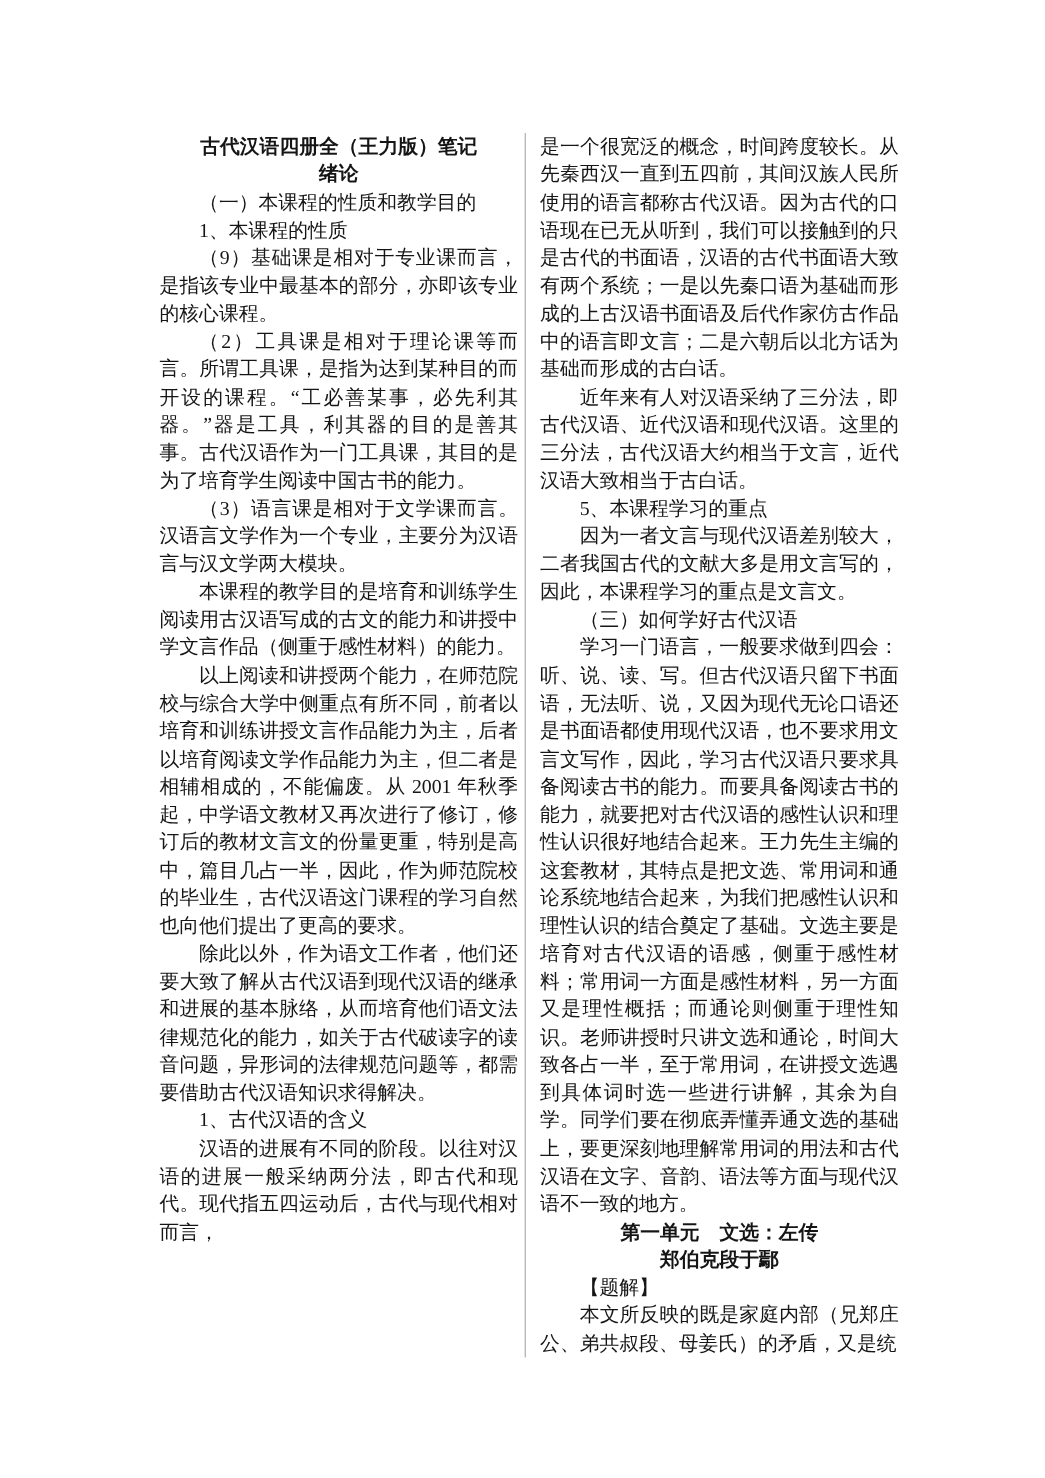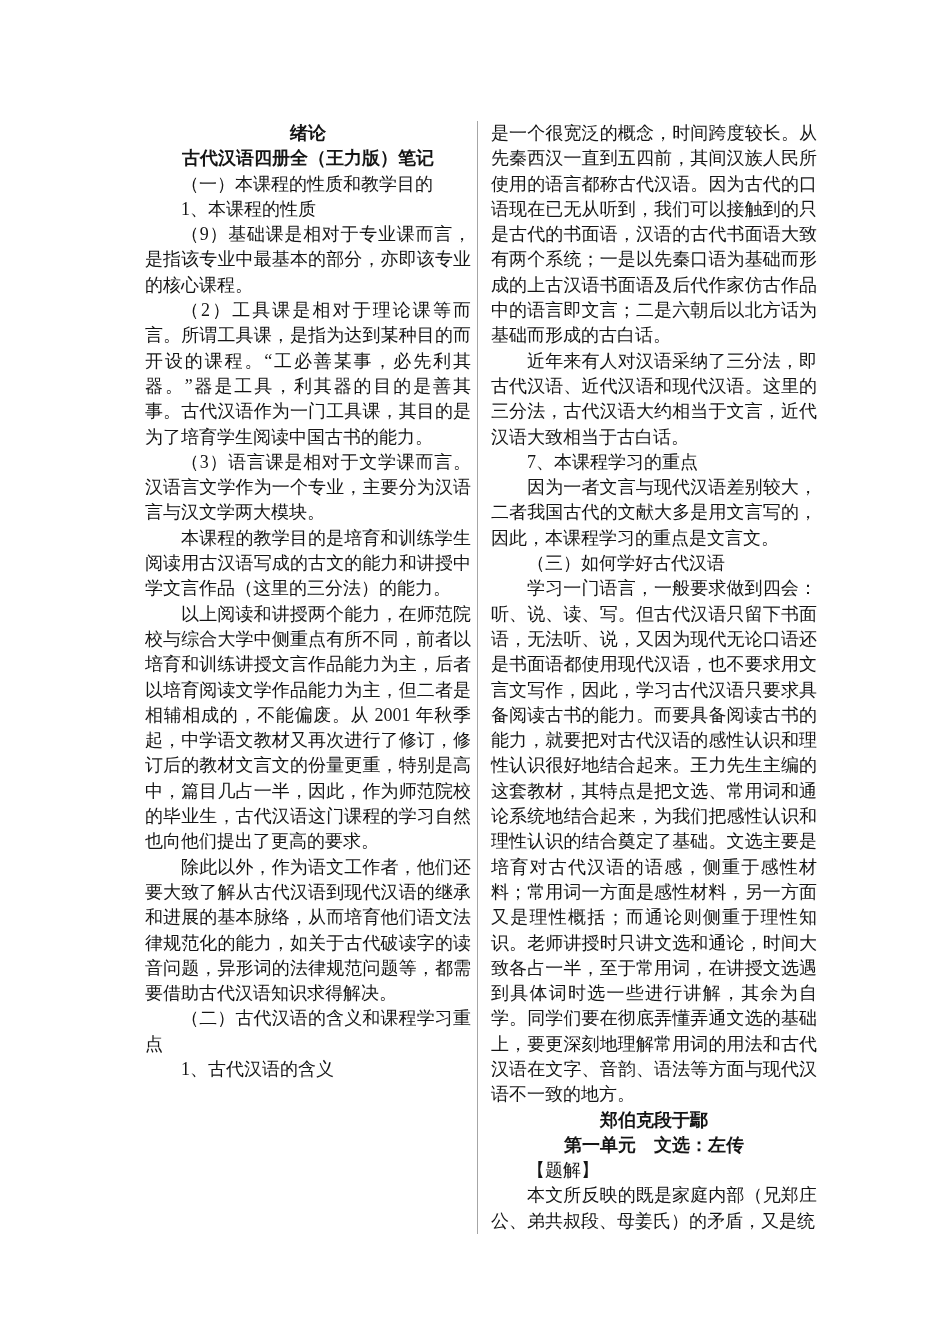--- a/index.html
+++ b/index.html
@@ -52,43 +52,43 @@
     font-weight: bold;
   }
 </style>
 </head>
 <body>
 
 <div class="page">
   <div class="text-area">
 
     <div class="col col-left">
+      <p class="t-center-bold">古代汉语四册全（王力版）笔记</p>
       <p class="t-center-bold">绪论</p>
-      <p class="t-center-bold">古代汉语四册全（王力版）笔记</p>
       <p class="t-heading">（一）本课程的性质和教学目的</p>
       <p class="t-body">1、本课程的性质</p>
       <p class="t-body">（9）基础课是相对于专业课而言，是指该专业中最基本的部分，亦即该专业的核心课程。</p>
       <p class="t-body">（2）工具课是相对于理论课等而言。所谓工具课，是指为达到某种目的而开设的课程。“工必善某事，必先利其器。”器是工具，利其器的目的是善其事。古代汉语作为一门工具课，其目的是为了培育学生阅读中国古书的能力。</p>
       <p class="t-body">（3）语言课是相对于文学课而言。汉语言文学作为一个专业，主要分为汉语言与汉文学两大模块。</p>
-      <p class="t-body">本课程的教学目的是培育和训练学生阅读用古汉语写成的古文的能力和讲授中学文言作品（这里的三分法）的能力。</p>
+      <p class="t-body">本课程的教学目的是培育和训练学生阅读用古汉语写成的古文的能力和讲授中学文言作品（侧重于感性材料）的能力。</p>
       <p class="t-body">以上阅读和讲授两个能力，在师范院校与综合大学中侧重点有所不同，前者以培育和训练讲授文言作品能力为主，后者以培育阅读文学作品能力为主，但二者是相辅相成的，不能偏废。从 2001 年秋季起，中学语文教材又再次进行了修订，修订后的教材文言文的份量更重，特别是高中，篇目几占一半，因此，作为师范院校的毕业生，古代汉语这门课程的学习自然也向他们提出了更高的要求。</p>
       <p class="t-body">除此以外，作为语文工作者，他们还要大致了解从古代汉语到现代汉语的继承和进展的基本脉络，从而培育他们语文法律规范化的能力，如关于古代破读字的读音问题，异形词的法律规范问题等，都需要借助古代汉语知识求得解决。</p>
-      <p class="t-heading">（二）古代汉语的含义和课程学习重点</p>
       <p class="t-body">1、古代汉语的含义</p>
+      <p class="t-body">汉语的进展有不同的阶段。以往对汉语的进展一般采纳两分法，即古代和现代。现代指五四运动后，古代与现代相对而言，</p>
     </div>
 
     <div class="col-divider"></div>
 
     <div class="col col-right">
       <p class="t-cont">是一个很宽泛的概念，时间跨度较长。从先秦西汉一直到五四前，其间汉族人民所使用的语言都称古代汉语。因为古代的口语现在已无从听到，我们可以接触到的只是古代的书面语，汉语的古代书面语大致有两个系统；一是以先秦口语为基础而形成的上古汉语书面语及后代作家仿古作品中的语言即文言；二是六朝后以北方话为基础而形成的古白话。</p>
       <p class="t-body">近年来有人对汉语采纳了三分法，即古代汉语、近代汉语和现代汉语。这里的三分法，古代汉语大约相当于文言，近代汉语大致相当于古白话。</p>
-      <p class="t-body">7、本课程学习的重点</p>
+      <p class="t-body">5、本课程学习的重点</p>
       <p class="t-body">因为一者文言与现代汉语差别较大，二者我国古代的文献大多是用文言写的，因此，本课程学习的重点是文言文。</p>
       <p class="t-heading">（三）如何学好古代汉语</p>
       <p class="t-body">学习一门语言，一般要求做到四会：听、说、读、写。但古代汉语只留下书面语，无法听、说，又因为现代无论口语还是书面语都使用现代汉语，也不要求用文言文写作，因此，学习古代汉语只要求具备阅读古书的能力。而要具备阅读古书的能力，就要把对古代汉语的感性认识和理性认识很好地结合起来。王力先生主编的这套教材，其特点是把文选、常用词和通论系统地结合起来，为我们把感性认识和理性认识的结合奠定了基础。文选主要是培育对古代汉语的语感，侧重于感性材料；常用词一方面是感性材料，另一方面又是理性概括；而通论则侧重于理性知识。老师讲授时只讲文选和通论，时间大致各占一半，至于常用词，在讲授文选遇到具体词时选一些进行讲解，其余为自学。同学们要在彻底弄懂弄通文选的基础上，要更深刻地理解常用词的用法和古代汉语在文字、音韵、语法等方面与现代汉语不一致的地方。</p>
+      <p class="t-center-bold">第一单元　文选：左传</p>
       <p class="t-center-bold">郑伯克段于鄢</p>
-      <p class="t-center-bold">第一单元　文选：左传</p>
       <p class="t-body">【题解】</p>
       <p class="t-body">本文所反映的既是家庭内部（兄郑庄公、弟共叔段、母姜氏）的矛盾，又是统</p>
     </div>
 
   </div>
 </div>
 
 </body></html>

